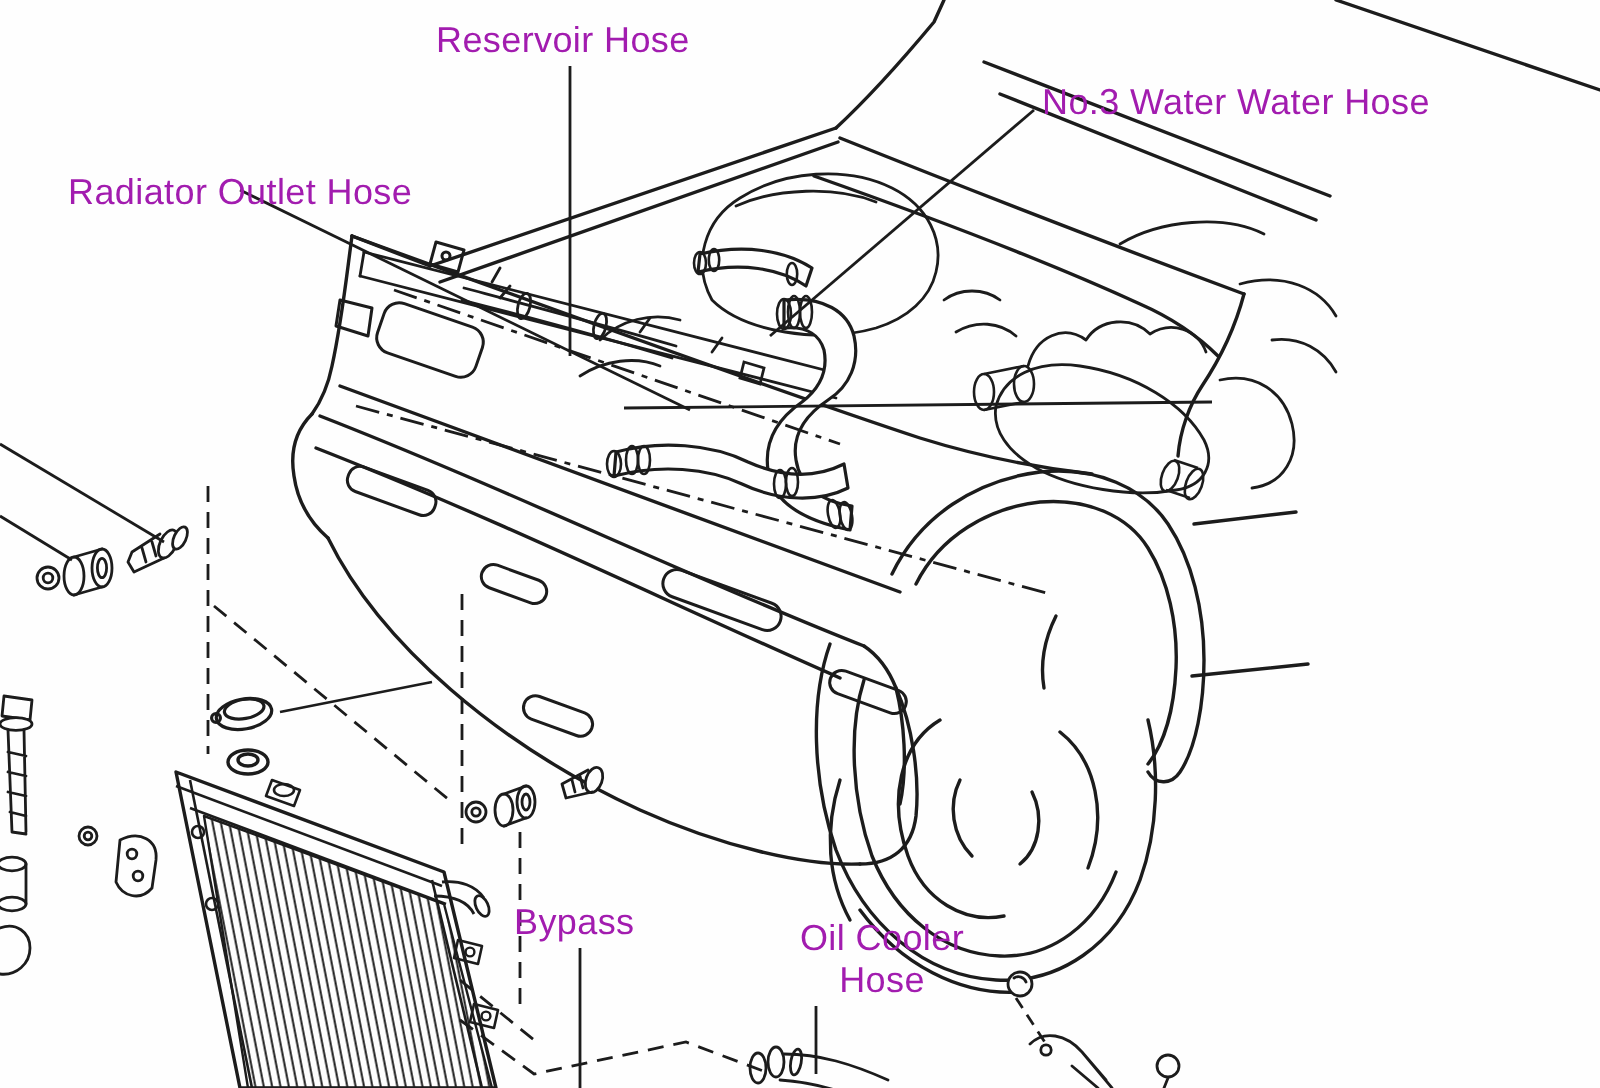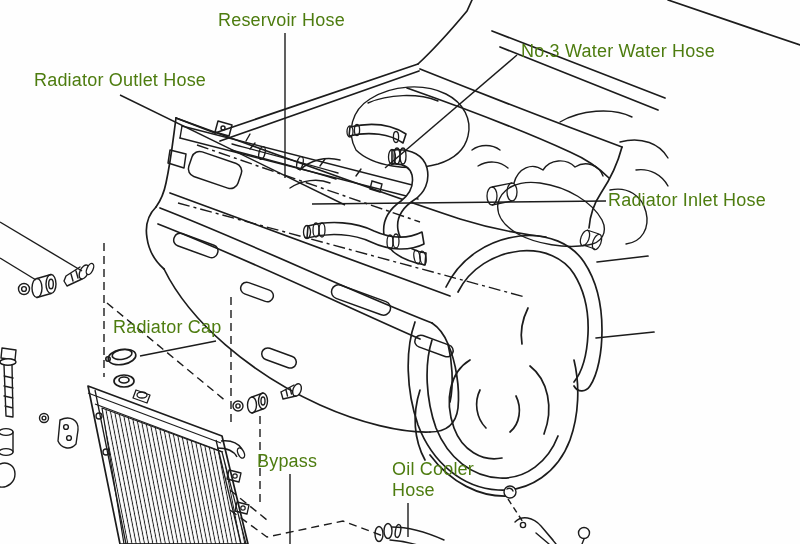--- a/index.html
+++ b/index.html
@@ -2,24 +2,24 @@
 <html><head>
 <meta charset="utf-8">
 <style>
   html,body{margin:0;padding:0;background:#ffffff;}
   .stage{
     position:relative;width:800px;height:544px;background:#fefefe;overflow:hidden;
     font-family:"Liberation Sans","DejaVu Sans",sans-serif;
   }
   .stage svg{position:absolute;left:0;top:0;}
   .lbl{
-    position:absolute;color:#4d7c0f;font-size:18px;line-height:1.18;
+    position:absolute;color:#a21caf;font-size:18px;line-height:1.18;
     letter-spacing:0.2px;white-space:nowrap;
   }
-  .lbl.wrap{white-space:normal;width:98px;}
+  .lbl.wrap{white-space:normal;width:98px;text-align:center;}
 </style>
 </head>
 <body>
 
 <div class="stage">
 
   <svg width="800" height="544" viewBox="0 0 800 544">
     <defs>
       <pattern id="fins" width="4.1" height="8" patternUnits="userSpaceOnUse" patternTransform="rotate(-11)">
         <line x1="1.2" y1="-1" x2="1.2" y2="9" stroke="#1c1c1c" stroke-width="1"></line>
@@ -254,20 +254,18 @@
       <path d="M120,95 L345,205"></path>
       <path d="M517,55 L385,168"></path>
       <path d="M606,201 L312,204"></path>
       <path d="M216,341 L140,356"></path>
       <path d="M290,474 L290,544"></path>
       <path d="M408,503 L408,537"></path>
     </g>
   </svg>
 
   <div class="lbl" style="left:218px;top:10px">Reservoir Hose</div>
-  <div class="lbl" style="left:34px;top:70px">Radiator Outlet Hose</div>
+  <div class="lbl" style="left:34px;top:86px">Radiator Outlet Hose</div>
   <div class="lbl" style="left:521px;top:41px">No.3 Water Water Hose</div>
-  <div class="lbl" style="left:608px;top:190px">Radiator Inlet Hose</div>
-  <div class="lbl" style="left:113px;top:317px">Radiator Cap</div>
   <div class="lbl" style="left:257px;top:451px">Bypass</div>
   <div class="lbl wrap" style="left:392px;top:459px">Oil Cooler Hose</div>
 
 </div>
 
 </body></html>

